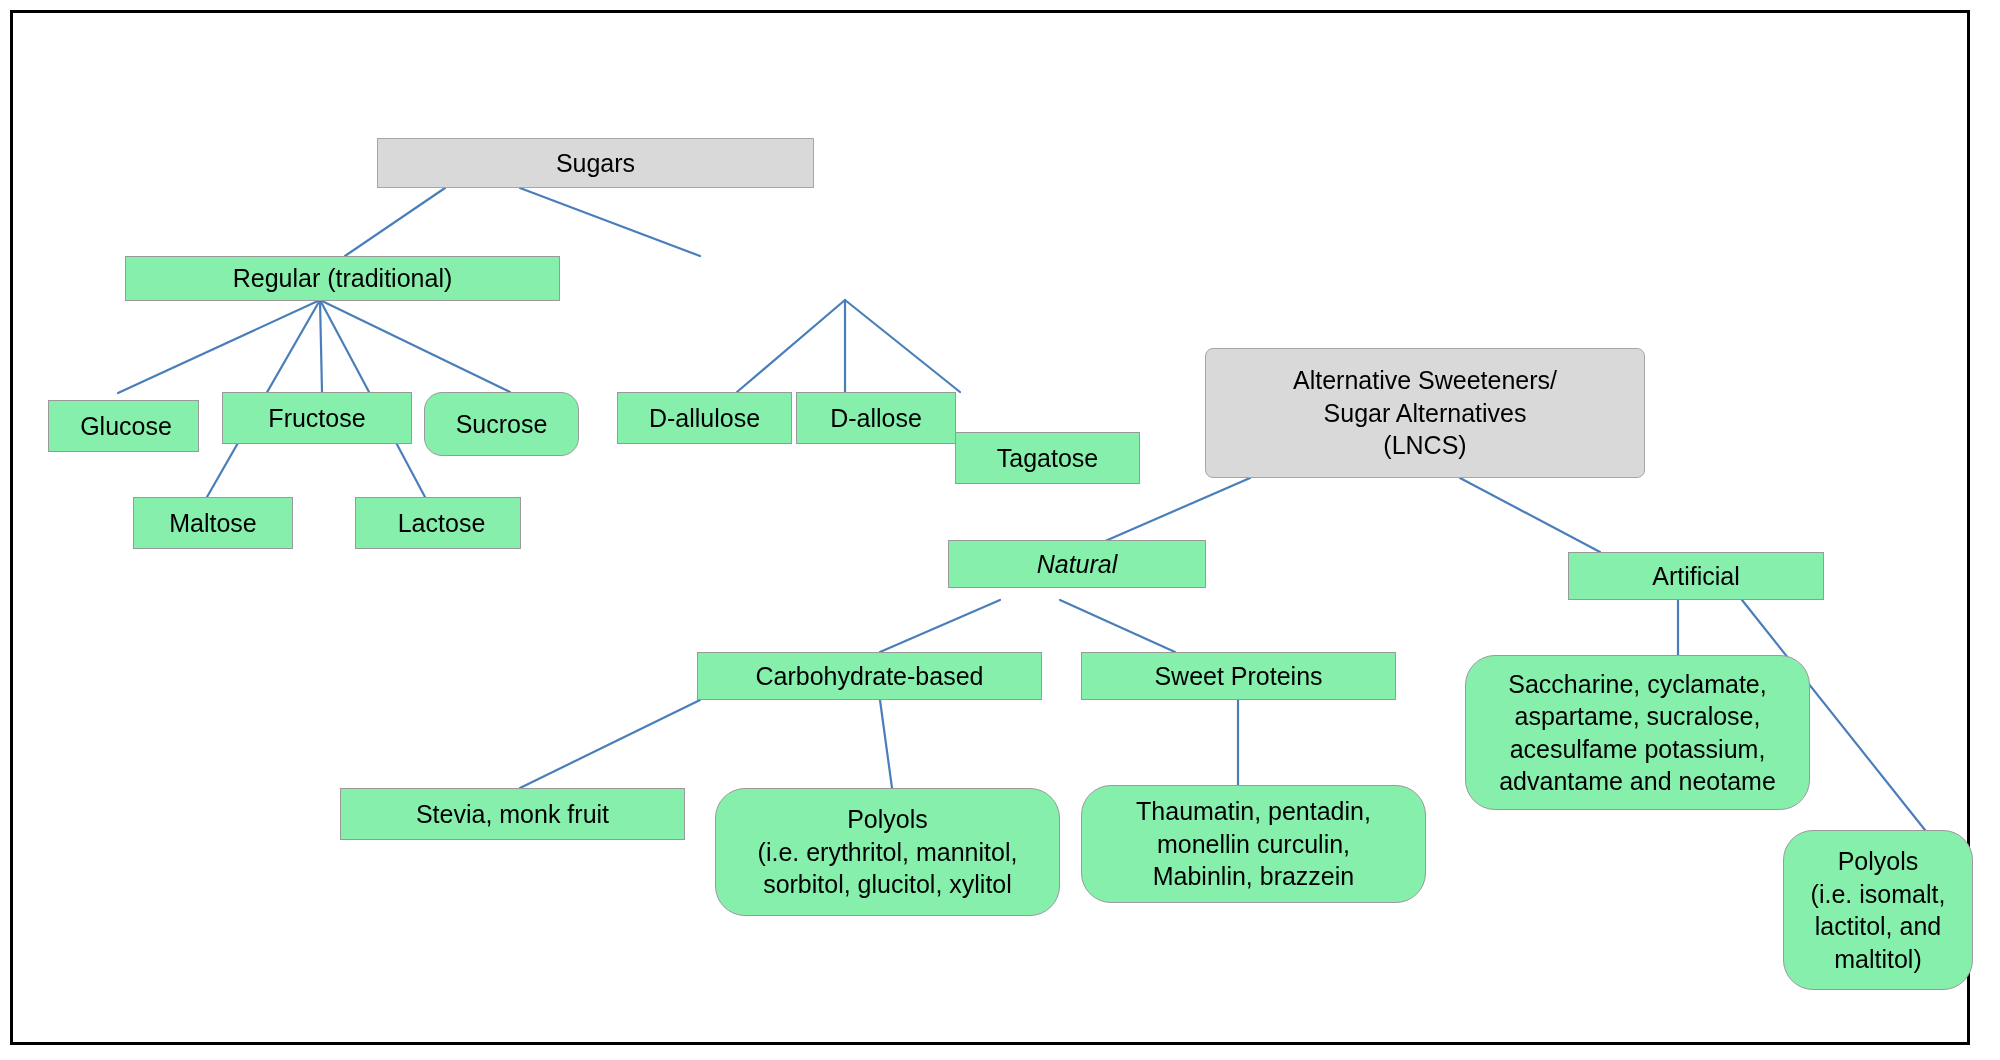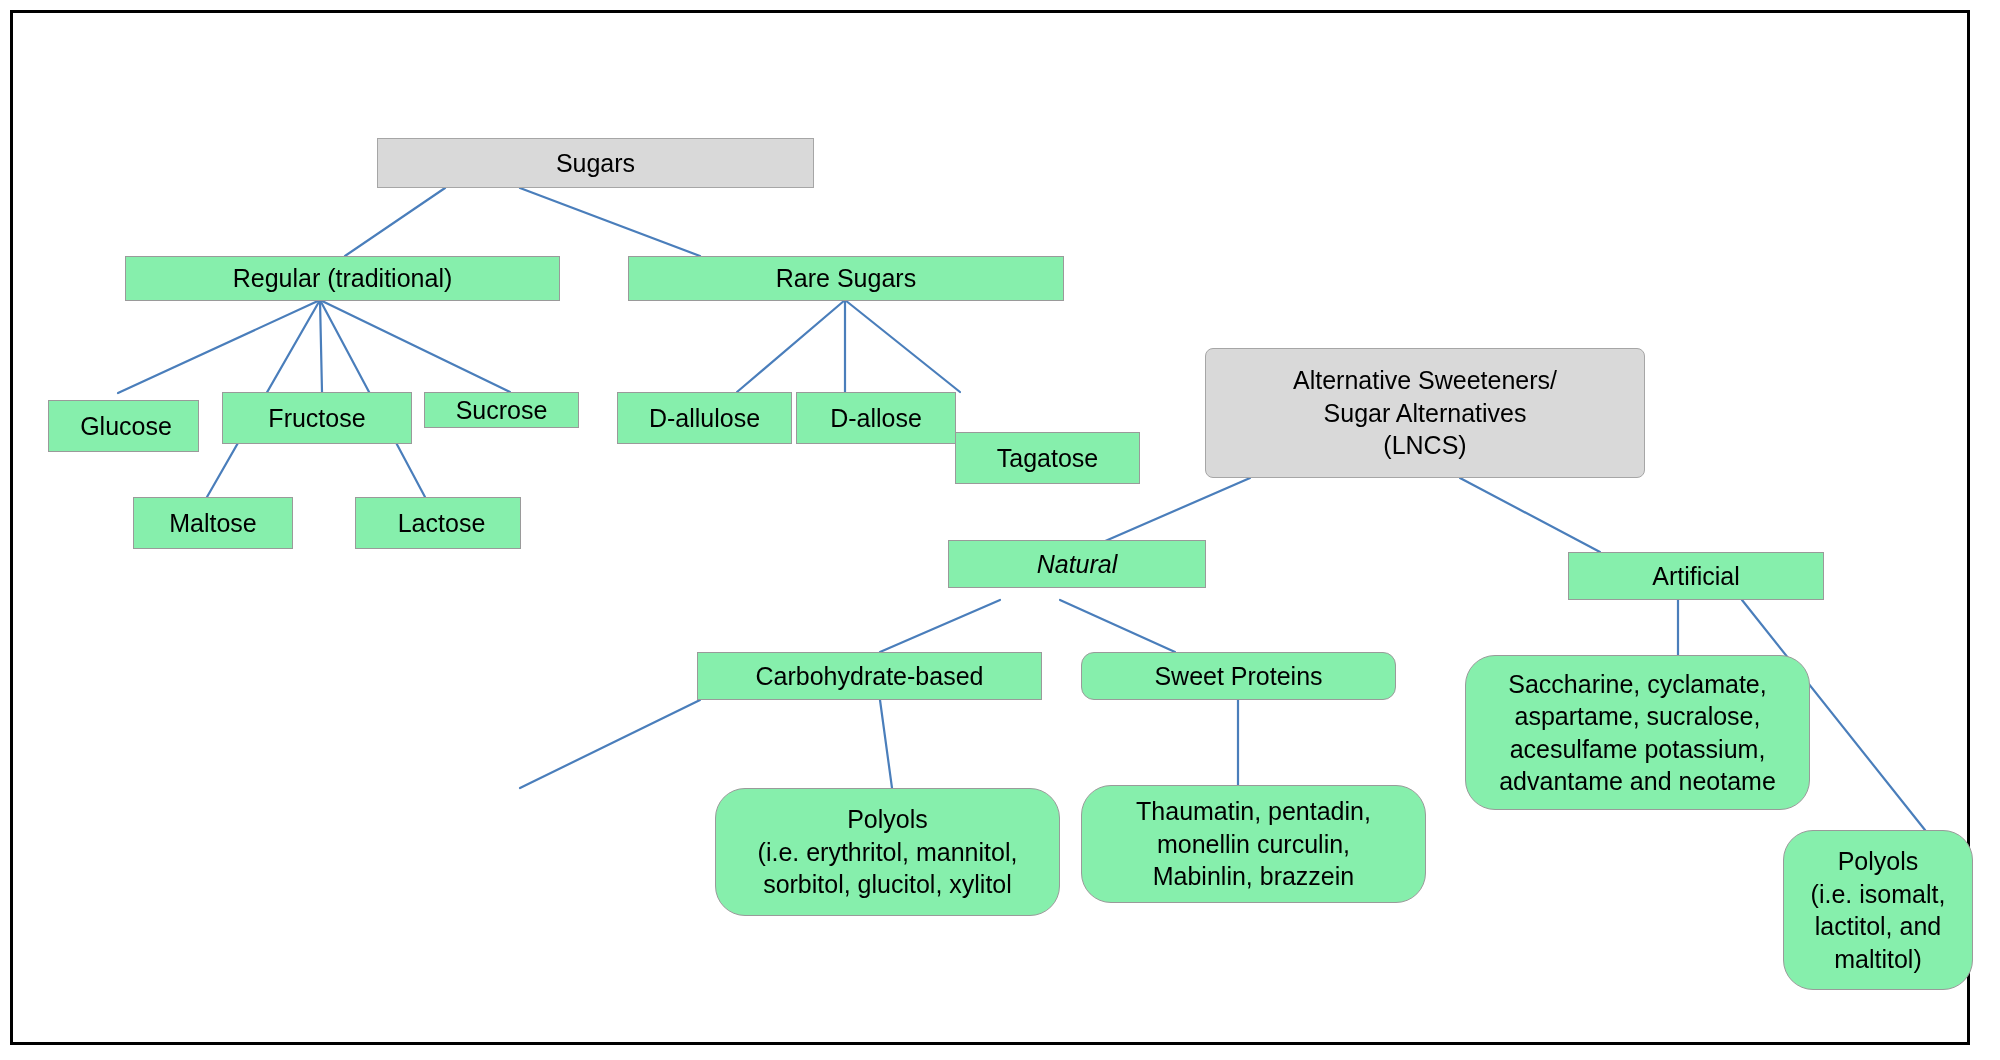--- a/index.html
+++ b/index.html
@@ -103,27 +103,26 @@
         <line x1="1678" y1="600" x2="1678" y2="655"></line>
 
         <line x1="1742" y1="600" x2="1925" y2="830"></line>
       </g>
     </svg>
 
     <div class="node shaded" style="left:377px; top:138px; width:437px; height:50px;">Sugars</div>
 
     <div class="node" style="left:125px; top:256px; width:435px; height:45px;">Regular (traditional)</div>
 
-    <div class="node" style="left:628px; top:256px; width:436px; height:45px;">Rare Sugars</div>
 
     <div class="node" style="left:48px; top:400px; width:151px; height:52px;padding-left:11px;">Glucose</div>
 
     <div class="node" style="left:222px; top:392px; width:190px; height:52px;">Fructose</div>
 
-    <div class="node" style="left:424px; top:392px; width:155px; height:36px;">Sucrose</div>
+    <div class="node" style="left:424px; top:392px; width:155px; height:64px;border-radius:18px;">Sucrose</div>
 
     <div class="node" style="left:133px; top:497px; width:160px; height:52px;">Maltose</div>
 
     <div class="node" style="left:355px; top:497px; width:166px; height:52px;padding-left:13px;">Lactose</div>
 
     <div class="node" style="left:617px; top:392px; width:175px; height:52px;">D-allulose</div>
 
     <div class="node" style="left:796px; top:392px; width:160px; height:52px;">D-allose</div>
 
     <div class="node" style="left:955px; top:392px; width:185px; height:52px;margin-top:40px;">Tagatose</div>
@@ -131,22 +130,23 @@
     <div class="node shaded" style="left:1205px; top:348px; width:440px; height:130px;border-radius:8px;">Alternative Sweeteners/
 Sugar Alternatives
 (LNCS)</div>
 
     <div class="node" style="left:948px; top:540px; width:258px; height:48px;font-style:italic;">Natural</div>
 
     <div class="node" style="left:1568px; top:552px; width:256px; height:48px;">Artificial</div>
 
     <div class="node" style="left:697px; top:652px; width:345px; height:48px;">Carbohydrate-based</div>
 
-    <div class="node" style="left:1081px; top:652px; width:315px; height:48px;border-radius:13px;">Sweet Proteins</div>
+    <div class="node" style="left:1081px; top:652px; width:315px; height:48px;">Sweet Proteins</div>
 
+    <div class="node" style="left:340px; top:788px; width:345px; height:52px;">Stevia, monk fruit</div>
 
     <div class="node tight" style="left:715px; top:788px; width:345px; height:128px;">Polyols
 (i.e. erythritol, mannitol,
 sorbitol, glucitol, xylitol</div>
 
     <div class="node tight" style="left:1081px; top:785px; width:345px; height:118px;">Thaumatin, pentadin,
 monellin curculin,
 Mabinlin, brazzein</div>
 
     <div class="node tight" style="left:1465px; top:655px; width:345px; height:155px;">Saccharine, cyclamate,

